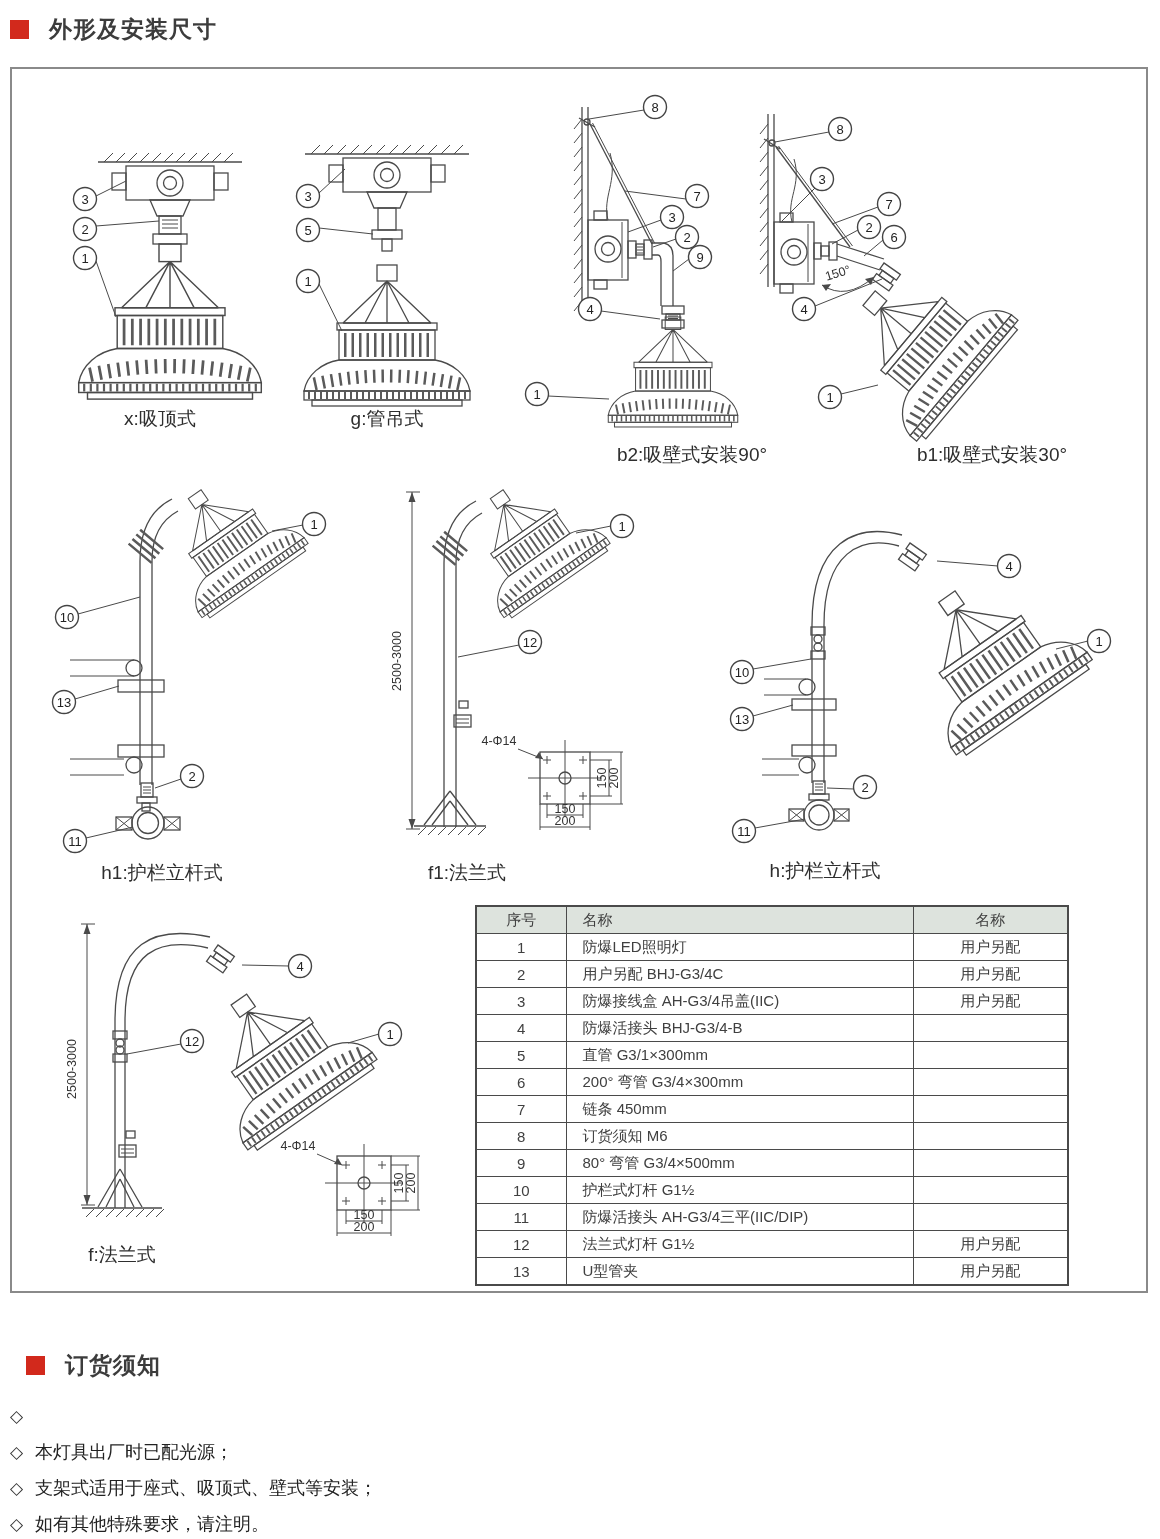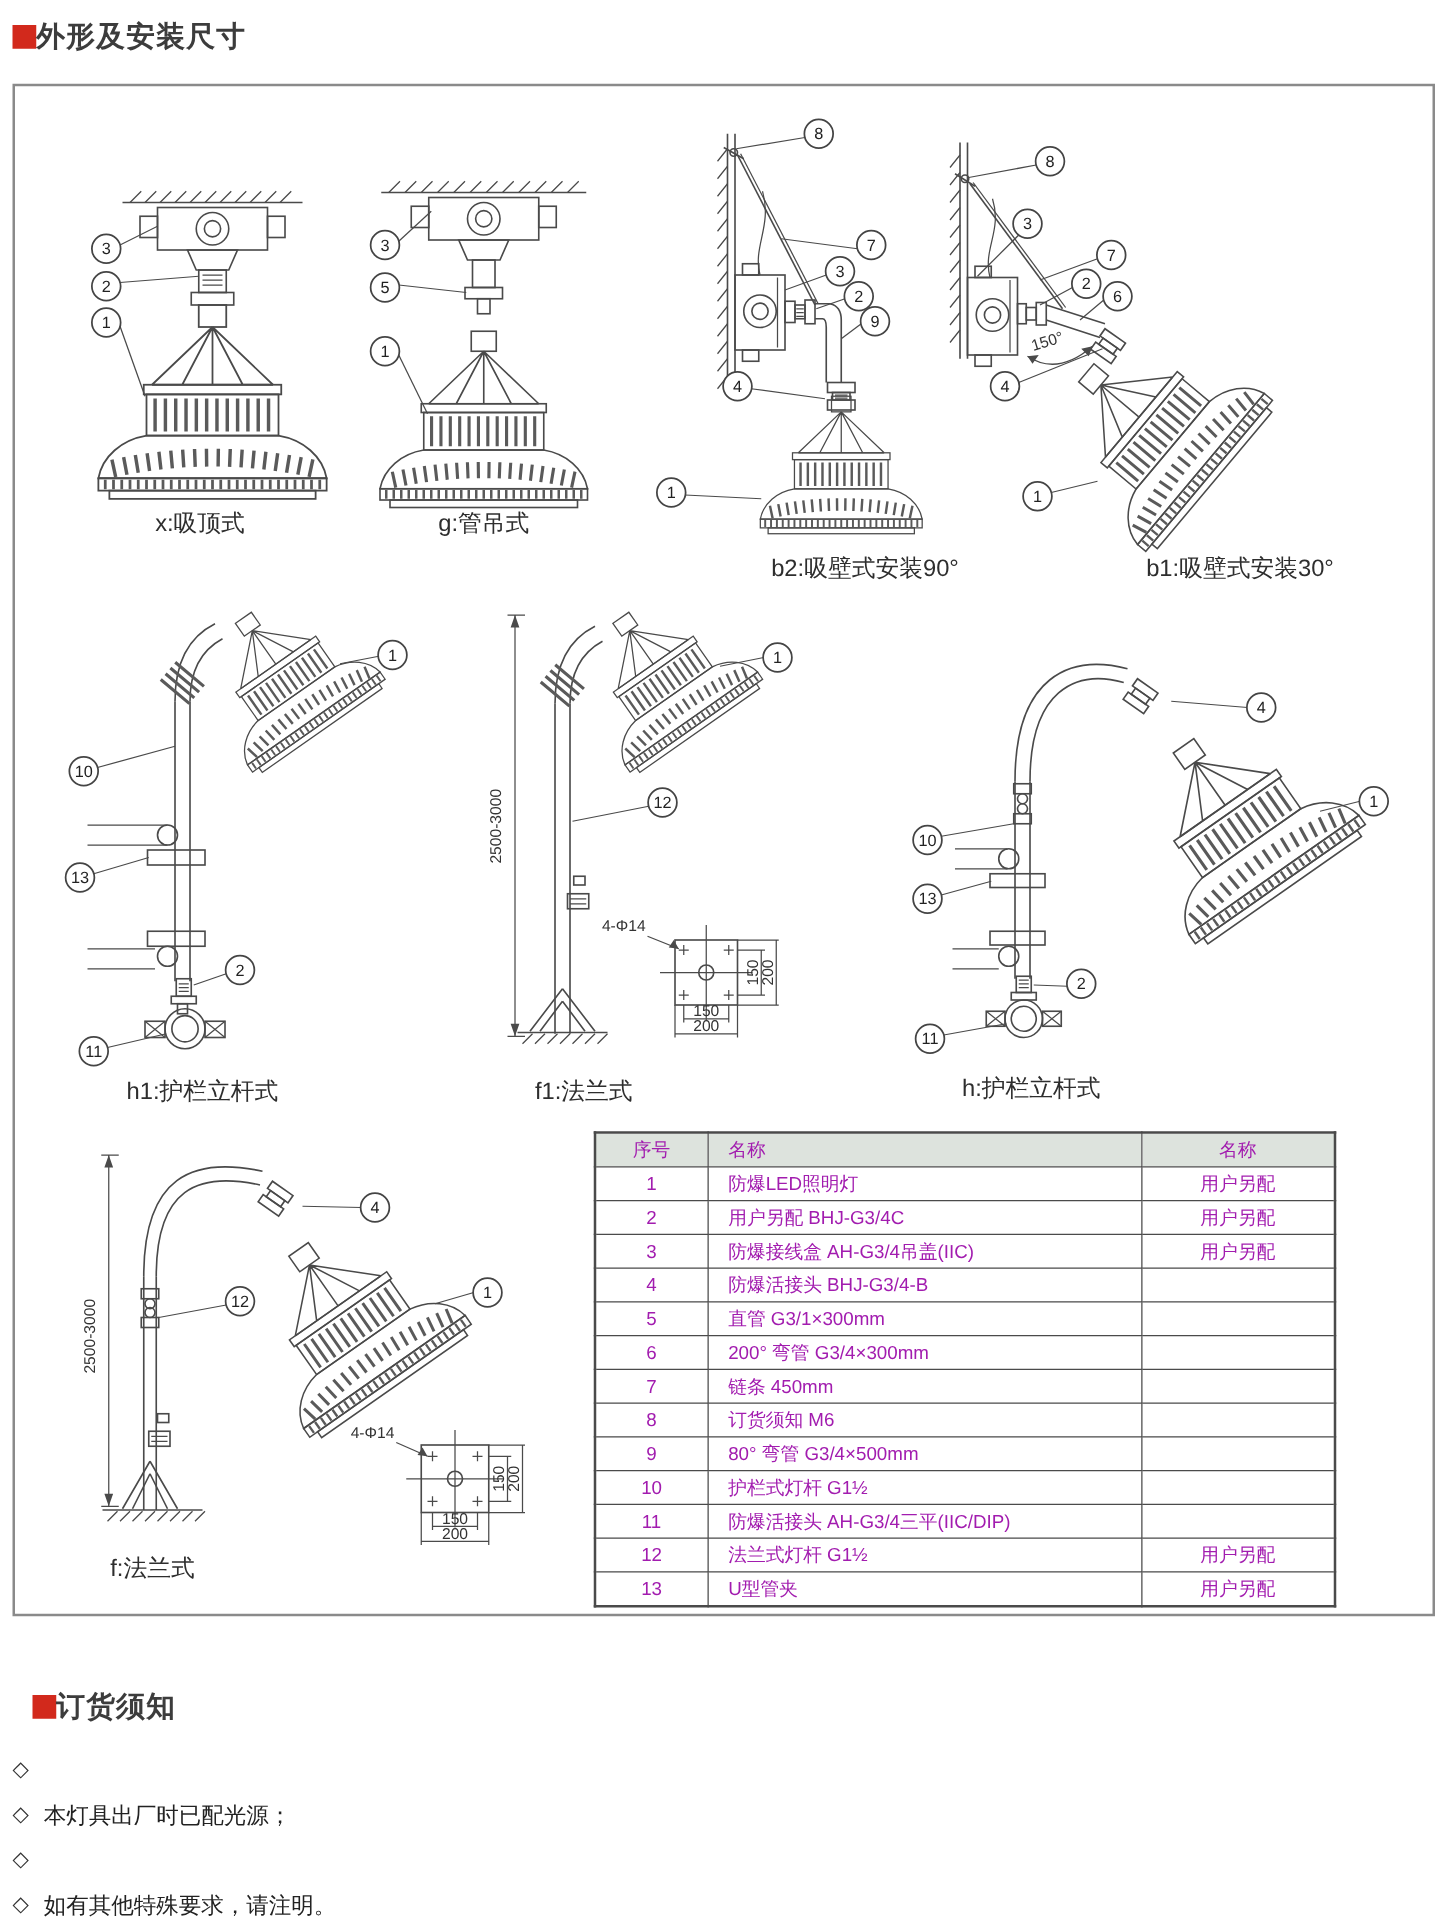--- a/index.html
+++ b/index.html
@@ -1,21 +1,21 @@
 <!DOCTYPE html>
 <html><head>
 <meta charset="utf-8">
 <style>
   html,body{margin:0;padding:0;}
   body{
     width:1160px;height:1539px;position:relative;background:#ffffff;
     font-family:"Liberation Sans","DejaVu Sans",sans-serif;color:#2e2e2e;
     overflow:hidden;
   }
-  .sec-title{position:absolute;left:10px;display:flex;align-items:center;gap:0;}
+  .sec-title{position:absolute;left:10px;display:flex;align-items:center;gap:20px;}
   .sec-title .red-sq{width:19px;height:19px;background:#d2291c;flex:0 0 auto;}
   .sec-title .t{font-size:23px;font-weight:bold;color:#3c3c3c;letter-spacing:1px;}
   #title1{top:14px;}
   #title2{top:1350px;margin-left:16px;}
   .diagram-box{
     position:absolute;left:10px;top:67px;width:1134px;height:1222px;
     border:2px solid #8a8a8a;background:#fff;
   }
   .diagram-box svg{position:absolute;left:0;top:0;}
   svg text{font-family:"Liberation Sans","DejaVu Sans",sans-serif;fill:#333;}
@@ -24,21 +24,21 @@
   svg .dim{font-size:12.5px;fill:#333;text-anchor:middle;}
   svg .ln{stroke:#4a4a4a;fill:none;stroke-width:1.3;}
   svg .thin{stroke:#4a4a4a;fill:none;stroke-width:1;}
   svg .callout circle{fill:#fff;stroke:#444;stroke-width:1.4;}
   .parts-table{
     position:absolute;left:463px;top:836px;width:594px;
     border-collapse:collapse;table-layout:fixed;
     border:2px solid #4a4a4a;
   }
   .parts-table td,.parts-table th{
-    border:1px solid #4a4a4a;font-size:15px;color:#a21caf;height:26px;
+    border:1px solid #4a4a4a;font-size:15px;color:#404040;height:26px;
     padding:0;font-weight:normal;overflow:hidden;white-space:nowrap;
   }
   .parts-table th{background:#dde3dd;font-size:15px;}
   .parts-table .c1{width:90px;text-align:center;}
   .parts-table .c2{width:347px;text-align:left;padding-left:16px;}
   .parts-table .c3{width:155px;text-align:center;}
   .notes{position:absolute;left:10px;top:1398px;width:900px;}
   .note-line{display:flex;align-items:center;gap:12px;height:36px;font-size:18px;color:#222;}
   .note-line .dmd{font-size:17px;color:#333;flex:0 0 auto;}
 </style>
@@ -567,18 +567,19 @@
 <div class="notes">
   <div class="note-line">
     <span class="dmd">◇</span>
   </div>
   <div class="note-line">
     <span class="dmd">◇</span>
     <span>本灯具出厂时已配光源；</span>
   </div>
   <div class="note-line">
     <span class="dmd">◇</span>
+    <span>支架式适用于座式、吸顶式、壁式等安装；</span>
   </div>
   <div class="note-line">
     <span class="dmd">◇</span>
     <span>如有其他特殊要求，请注明。</span>
   </div>
 </div>
 
 </body></html>

